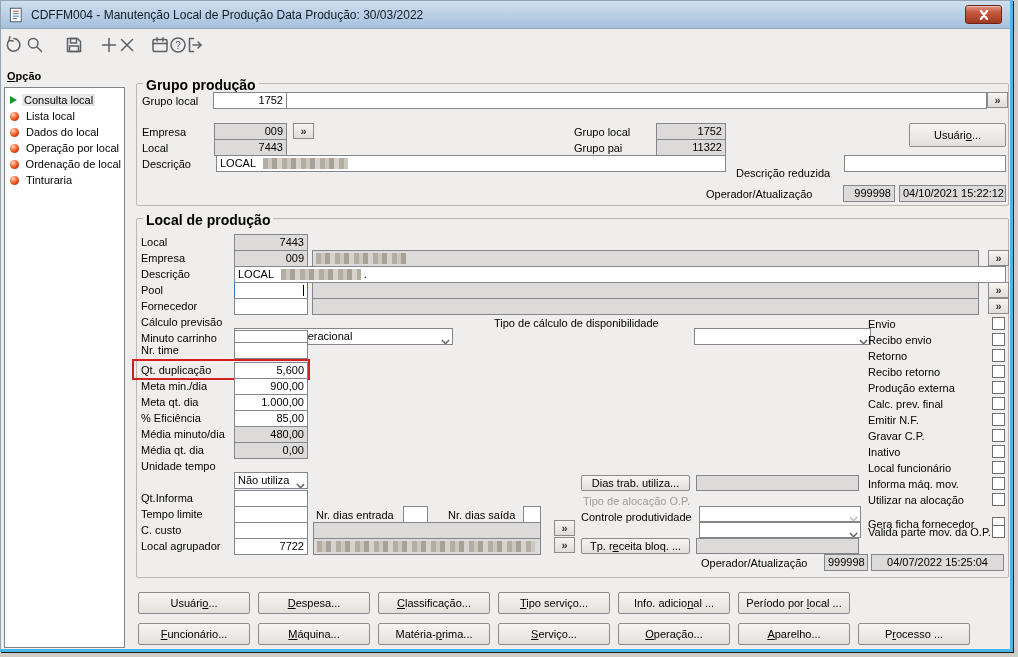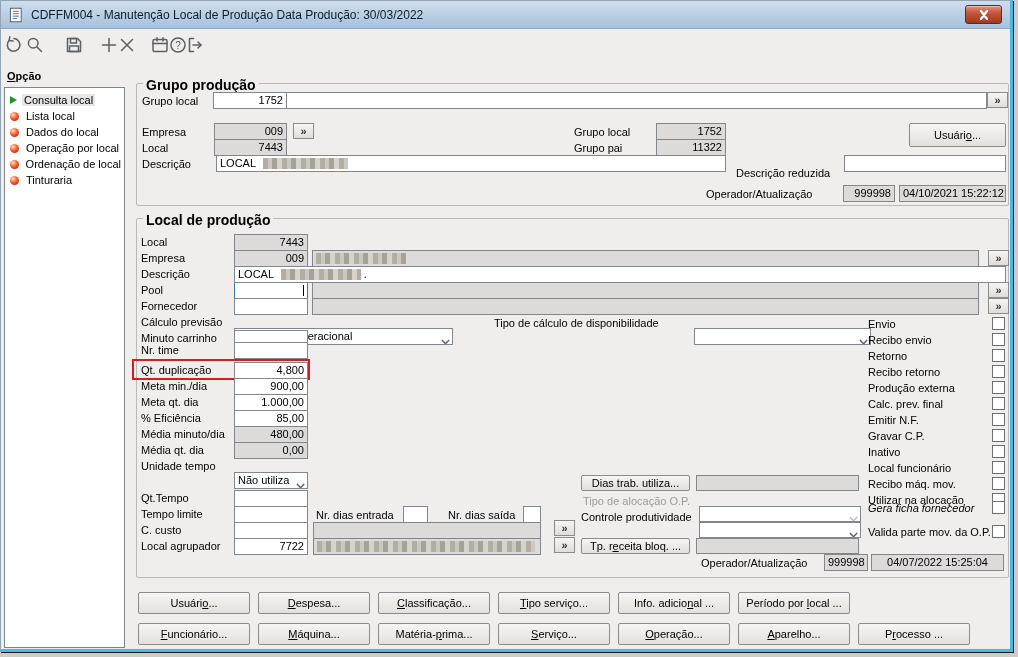--- a/index.html
+++ b/index.html
@@ -220,21 +220,21 @@
       <div class="lprow" style="top: 96px;">
         <span class="rl">Minuto carrinho</span>
         <div class="fld rf" style="width: 74px;"></div>
       </div>
       <div class="lprow" style="top: 108px;">
         <span class="rl">Nr. time</span>
         <div class="fld rf" style="width: 74px;"></div>
       </div>
       <div class="lprow" style="top: 128px;">
         <span class="rl">Qt. duplicação</span>
-        <div class="fld rf num" style="width: 74px;">4,800</div>
+        <div class="fld rf num" style="width: 74px;">5,600</div>
         <div class="redbox"></div>
       </div>
       <div class="lprow" style="top: 144px;">
         <span class="rl">Meta min./dia</span>
         <div class="fld rf num" style="width: 74px;">900,00</div>
       </div>
       <div class="lprow" style="top: 160px;">
         <span class="rl">Meta qt. dia</span>
         <div class="fld rf num" style="width: 74px;">1.000,00</div>
       </div>
@@ -250,21 +250,21 @@
         <span class="rl">Média qt. dia</span>
         <div class="fld rf ro num" style="width: 74px;">0,00</div>
       </div>
       <div class="lprow" style="top: 224px;">
         <span class="rl">Unidade tempo</span>
         <div class="fld rf sel" style="width: 74px;">Não utiliza<span class="cv"><svg viewBox="0 0 8 5" width="9" height="6">
               <polyline points="0.8,0.8 4,4 7.2,0.8" fill="none" stroke="#5c6066" stroke-width="1.3"></polyline>
             </svg></span></div>
       </div>
       <div class="lprow" style="top: 256px;">
-        <span class="rl">Qt.Tempo</span>
+        <span class="rl">Qt.Informa</span>
         <div class="fld rf" style="width: 74px;"></div>
       </div>
       <div class="lprow" style="top: 272px;">
         <span class="rl">Tempo limite</span>
         <div class="fld rf" style="width: 74px;"></div>
       </div>
       <div class="lprow" style="top: 288px;">
         <span class="rl">C. custo</span>
         <div class="fld rf" style="width: 74px;"></div>
       </div>
@@ -370,28 +370,28 @@
       </div>
       <div class="cbrow" style="top: 128px;">
         <span class="rl">Inativo</span>
         <div class="cb"></div>
       </div>
       <div class="cbrow" style="top: 144px;">
         <span class="rl">Local funcionário</span>
         <div class="cb"></div>
       </div>
       <div class="cbrow" style="top: 160px;">
-        <span class="rl">Recibo máq. mov.</span>
+        <span class="rl">Informa máq. mov.</span>
         <div class="cb"></div>
       </div>
       <div class="cbrow" style="top: 176px;">
         <span class="rl">Utilizar na alocação</span>
         <div class="cb"></div>
       </div>
-      <div class="cbrow" style="top: 184px; font-style: italic;">
+      <div class="cbrow" style="top: 200px;">
         <span class="rl">Gera ficha fornecedor</span>
         <div class="cb"></div>
       </div>
       <div class="cbrow" style="top: 208px;">
         <span class="rl">Valida parte mov. da O.P.</span>
         <div class="cb"></div>
       </div>
     </div>
 
   <div class="btnrow" id="btn-row1" style="left:137px;top:591px">

